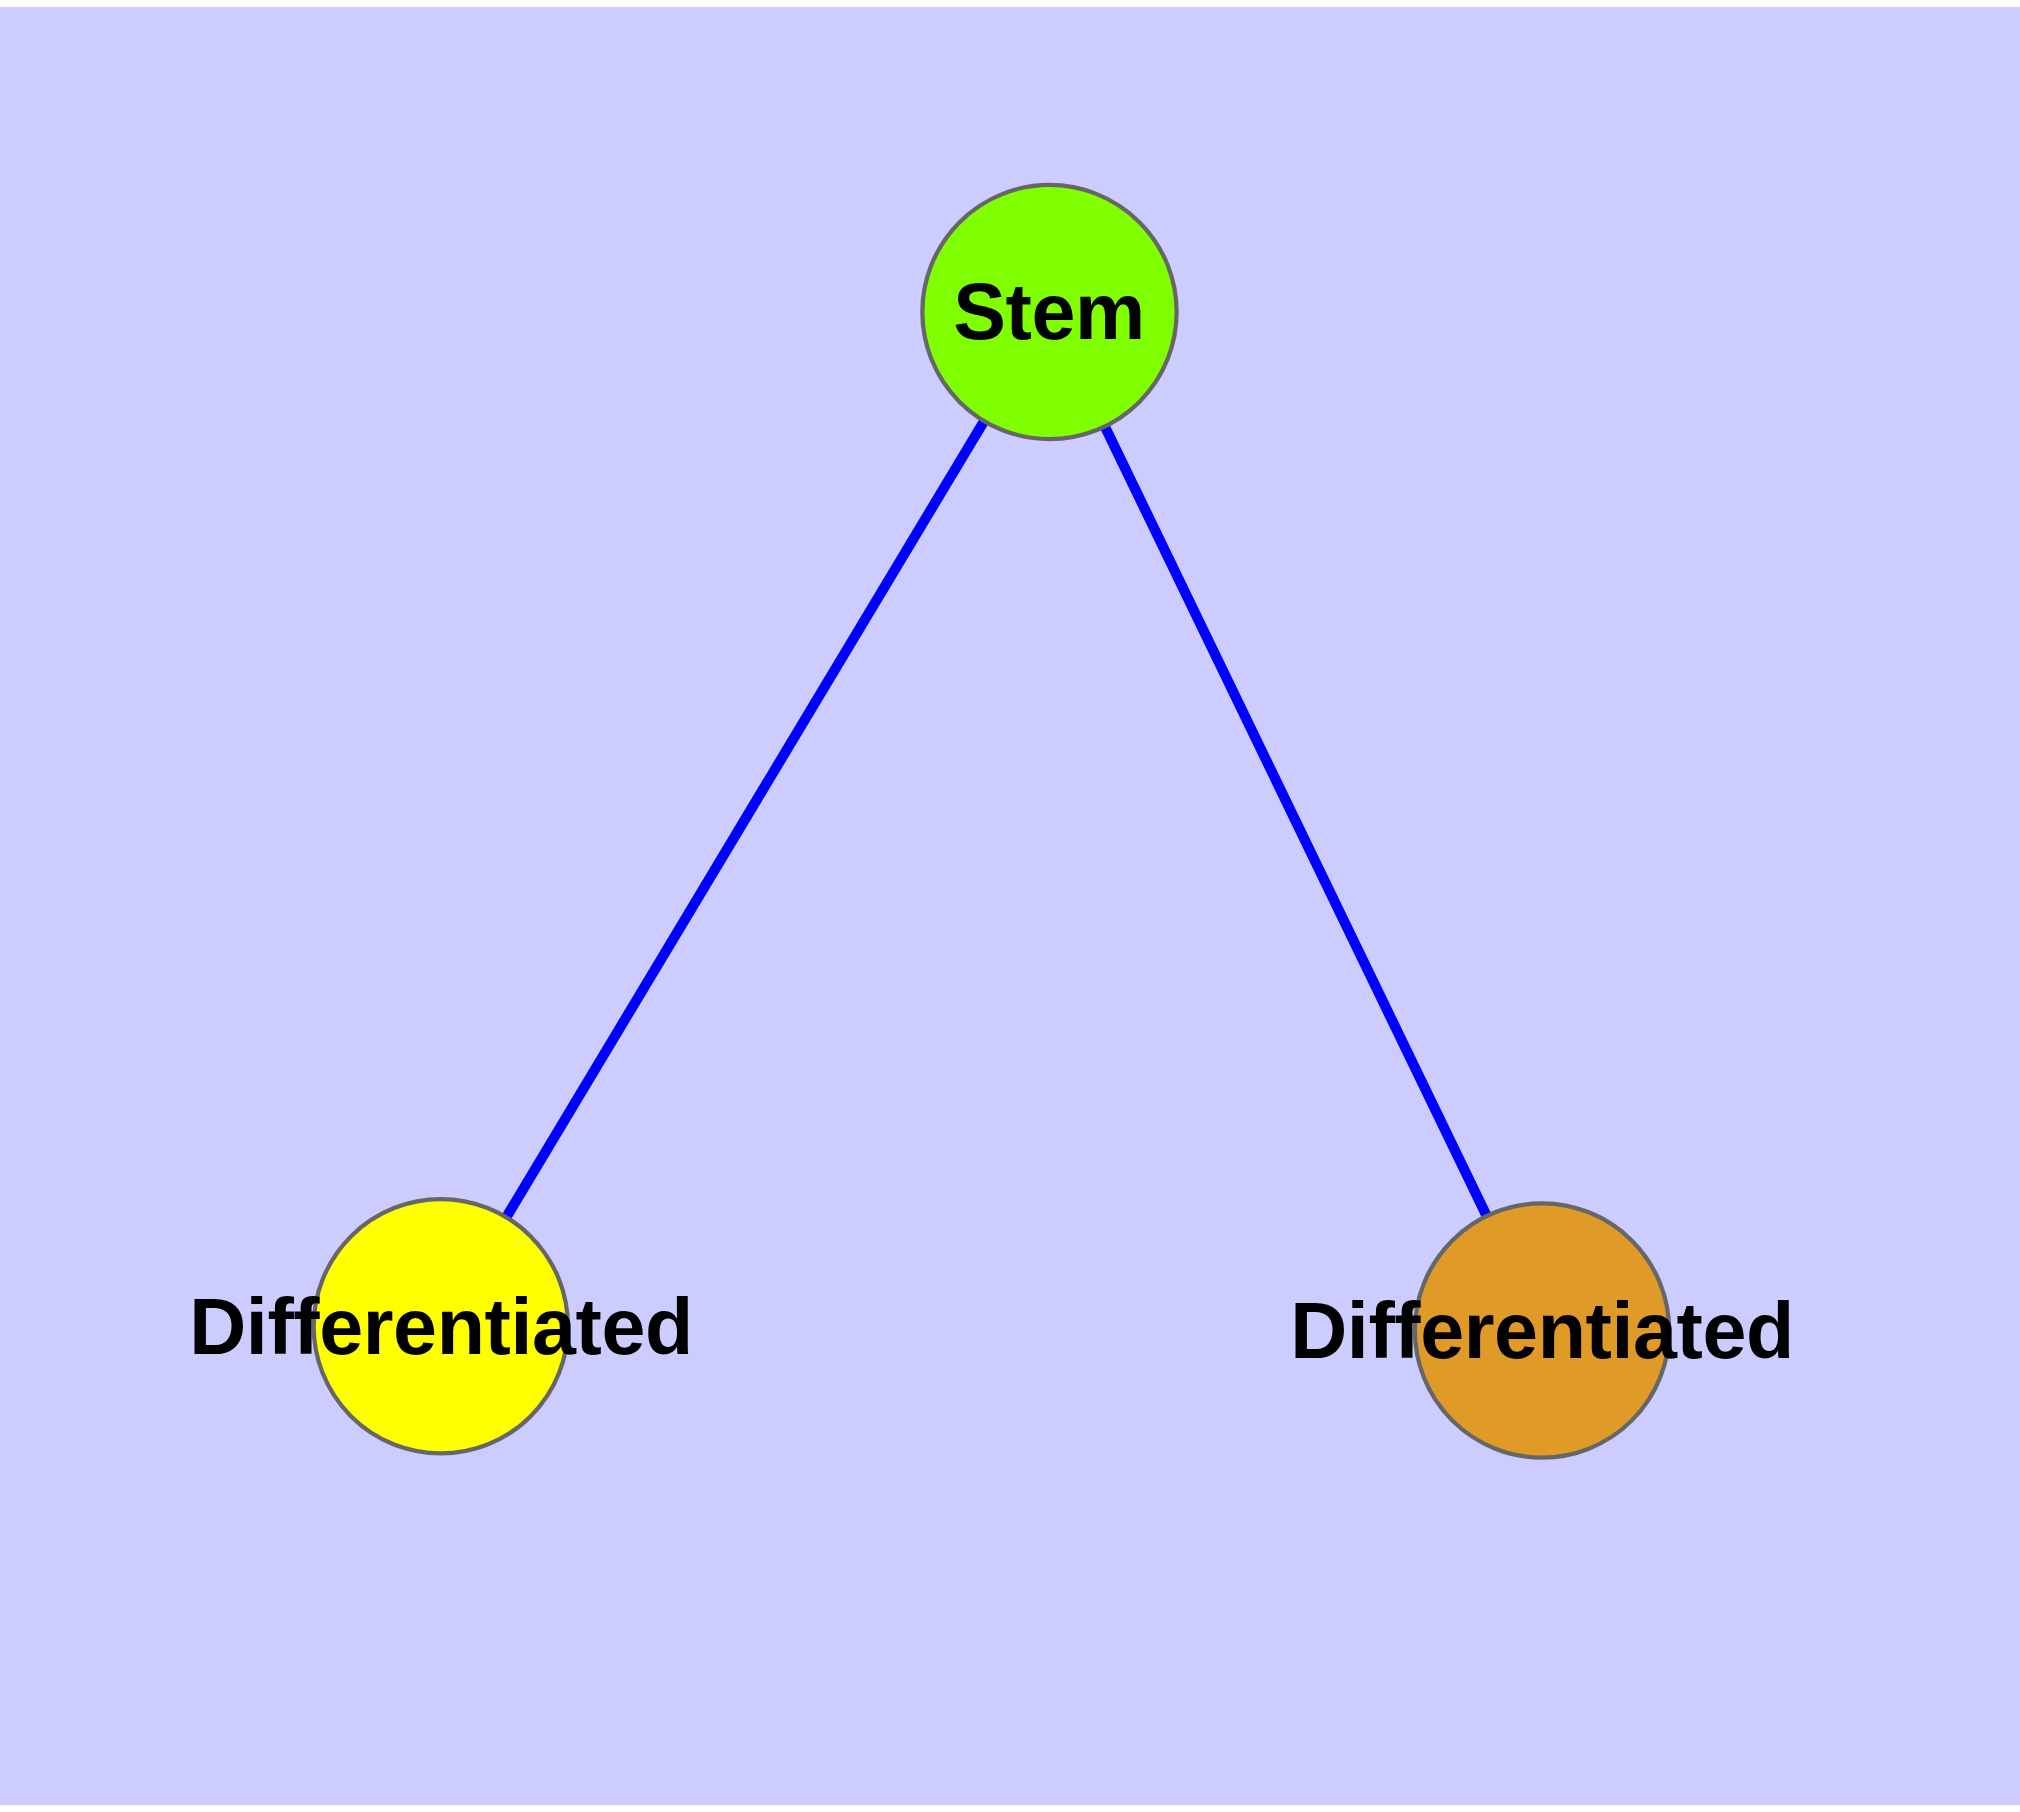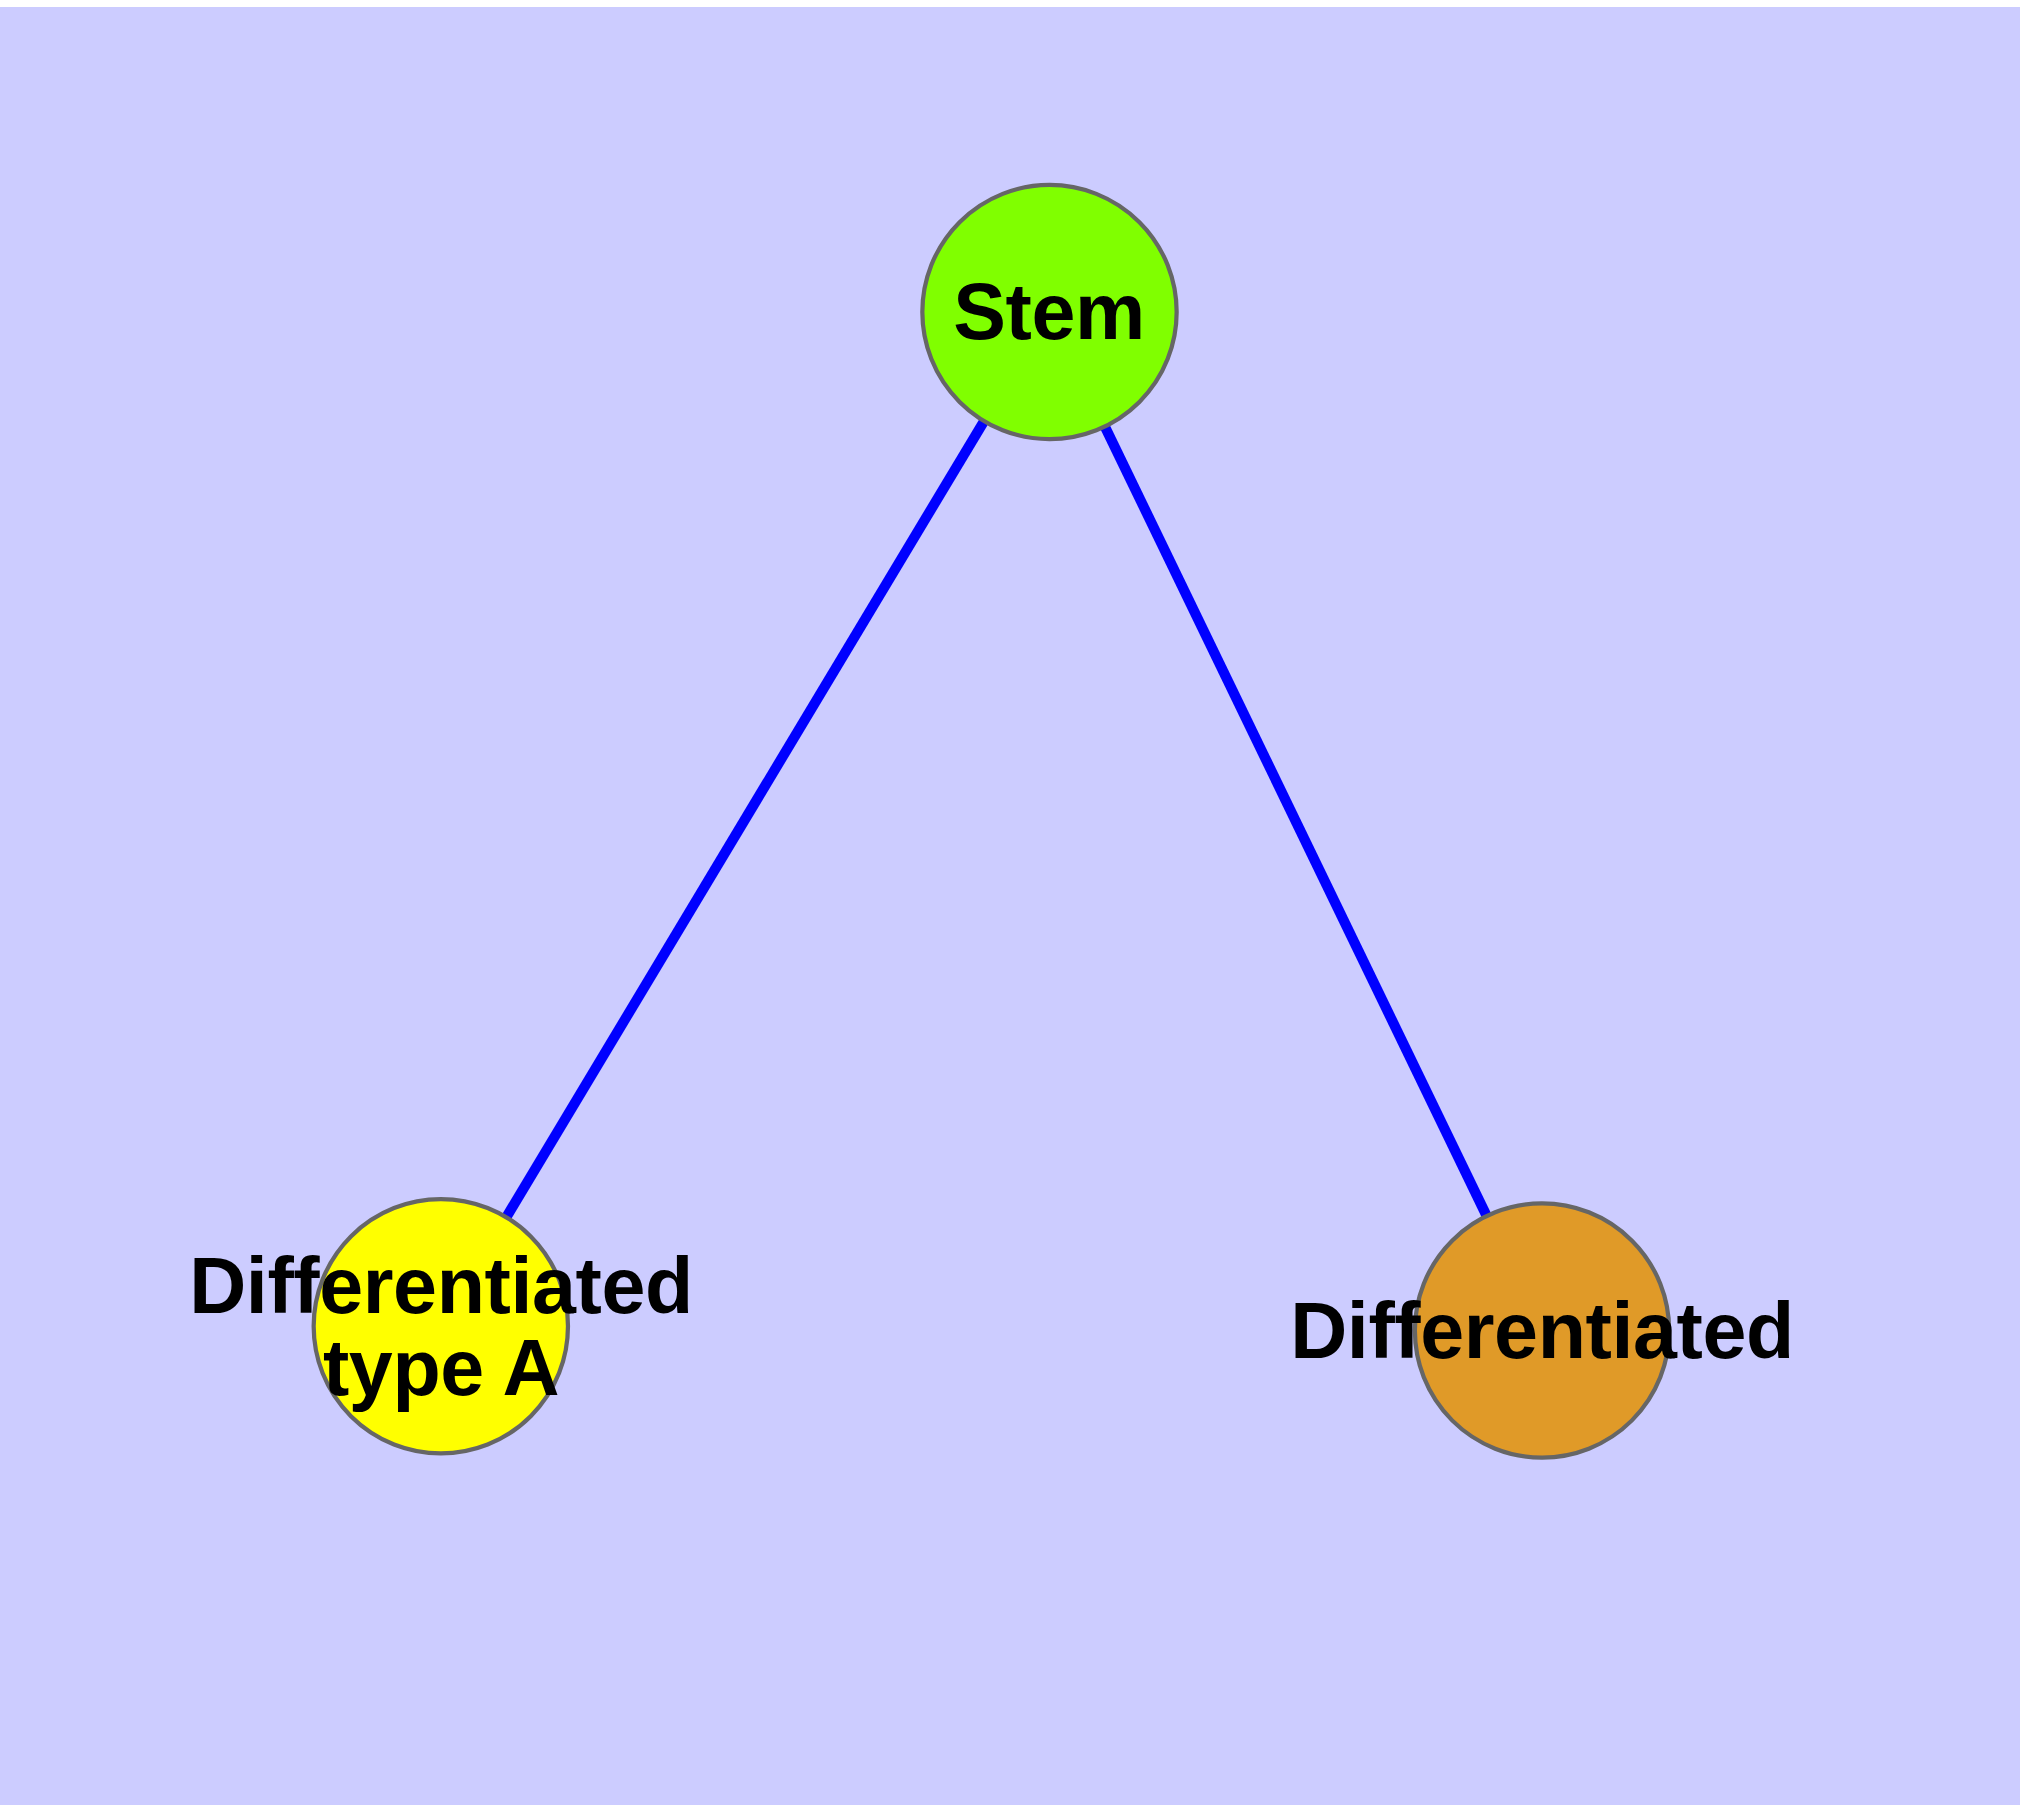--- a/index.html
+++ b/index.html
@@ -63,18 +63,18 @@
       </g>
 
       <g>
         <circle id="node-circle-0" cx="1238" cy="360" r="150" fill="#80ff00" stroke="#666666" stroke-width="5"></circle>
         <circle id="node-circle-1" cx="520" cy="1557" r="150" fill="#ffff00" stroke="#666666" stroke-width="5"></circle>
         <circle id="node-circle-2" cx="1819" cy="1562" r="150" fill="#e09a28" stroke="#666666" stroke-width="5"></circle>
       </g>
     </svg>
 
     <div class="node-label" id="node-label-0" style="left: 1049px; top: 305px; color: rgb(0, 0, 0); font-size: 79px;"><span>Stem</span></div>
-    <div class="node-label" id="node-label-1" style="left: 441px; top: 1320px; color: rgb(0, 0, 0); font-size: 79px;"><span>Differentiated</span><br><span>type A</span></div>
+    <div class="node-label" id="node-label-1" style="left: 441px; top: 1320px; color: rgb(0, 0, 0); font-size: 79px;"><span>Differentiated</span><br></div>
     <div class="node-label" id="node-label-2" style="left: 1542px; top: 1324px; color: rgb(0, 0, 0); font-size: 79px;"><span>Differentiated</span><br></div>
 
   </div>
 </div>
 
 
 </body></html>

